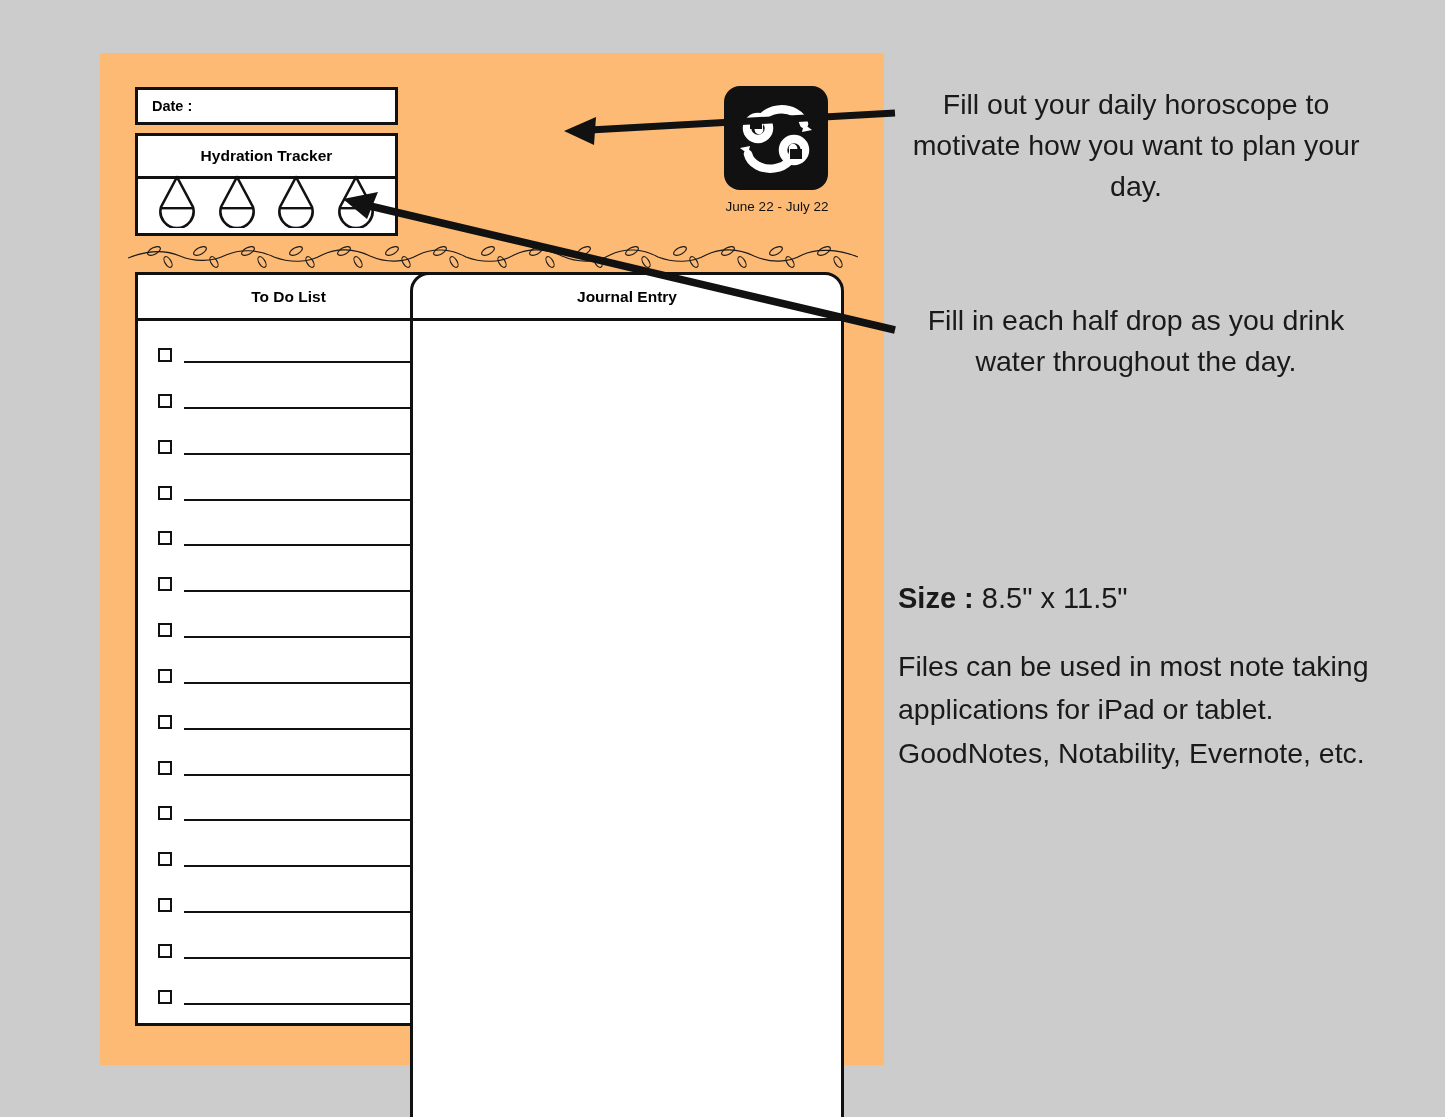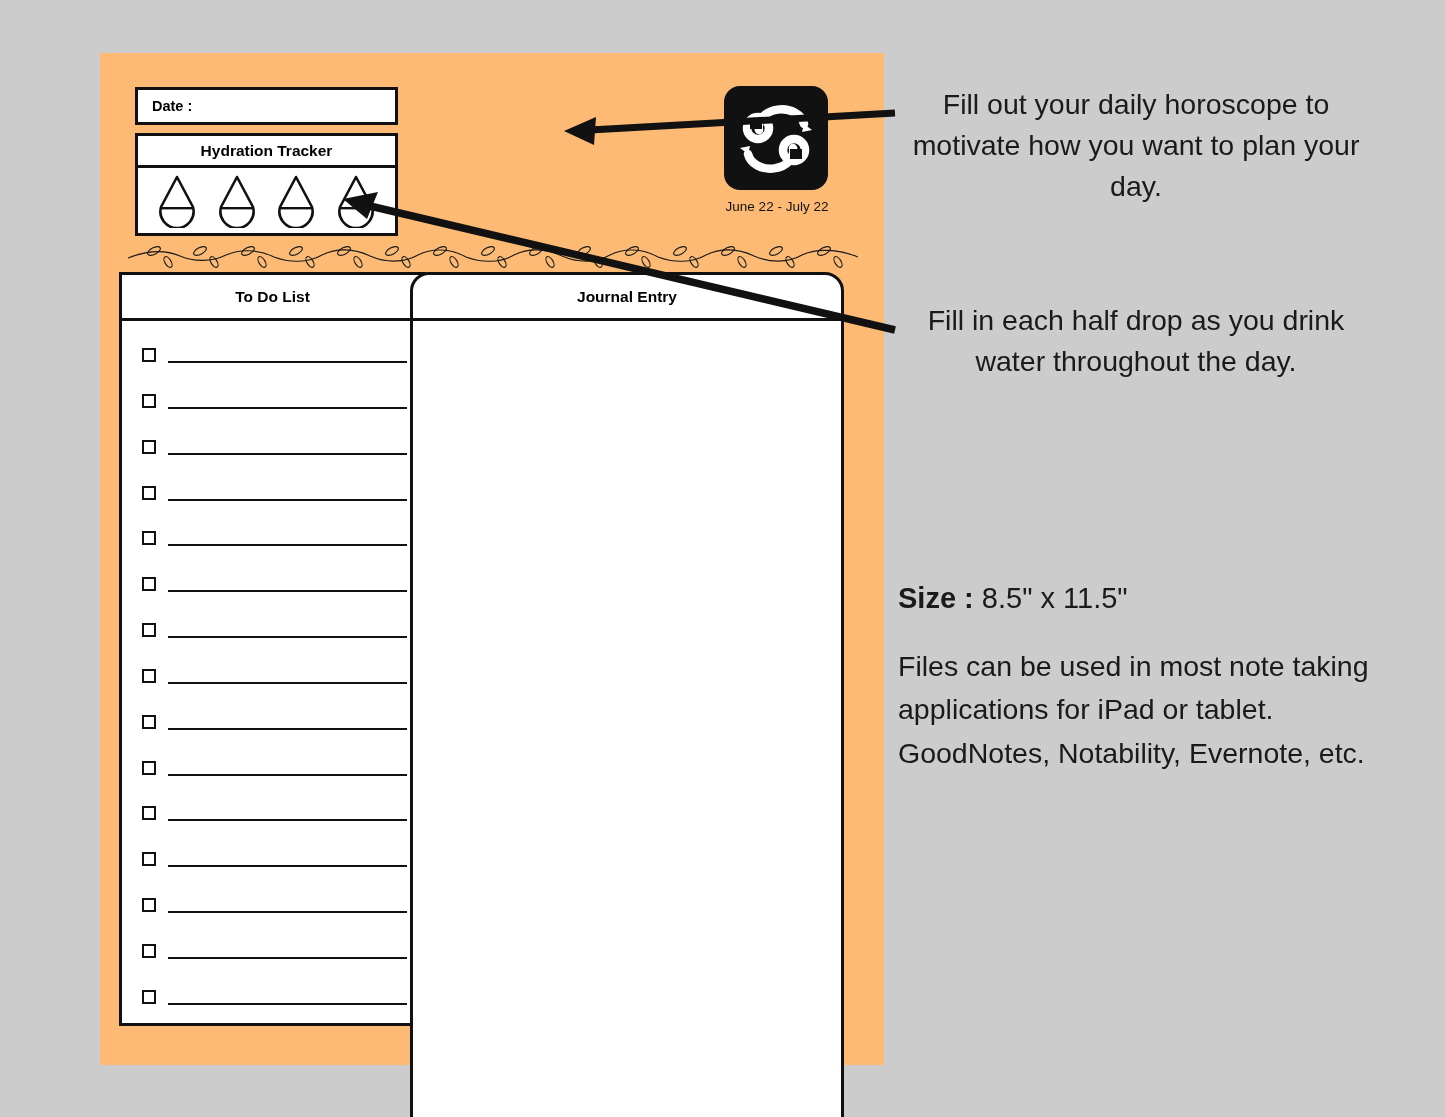--- a/index.html
+++ b/index.html
@@ -43,21 +43,21 @@
   }
 
   
   #hydration-box {
     left: 35px; top: 80px;
     width: 263px; height: 103px;
   }
   #hydration-header {
     position: absolute;
     left: 0; top: 0; right: 0;
-    height: 32px;
+    height: 43px;
     border-bottom: 3px solid #111111;
     display: flex; align-items: center; justify-content: center;
     font-size: 15.5px;
     font-weight: bold;
   }
   #hydration-drops {
     position: absolute;
     left: 0; top: 32px; right: 0; bottom: 0;
     display: flex; align-items: center; justify-content: space-evenly;
   }
@@ -100,21 +100,21 @@
 
   
   #vine-divider {
     position: absolute;
     left: 28px; top: 188px;
     width: 730px; height: 28px;
   }
 
   
   #todo-box {
-    left: 19px; top: 219px;
+    left: 35px; top: 219px;
     width: 307px; height: 754px; padding-left: 14px;
   }
   #todo-header {
     position: absolute;
     left: 0; top: 0; right: 0;
     height: 46px;
     border-bottom: 3px solid #111111;
     display: flex; align-items: center; justify-content: center;
     font-size: 15.5px;
     font-weight: bold;

